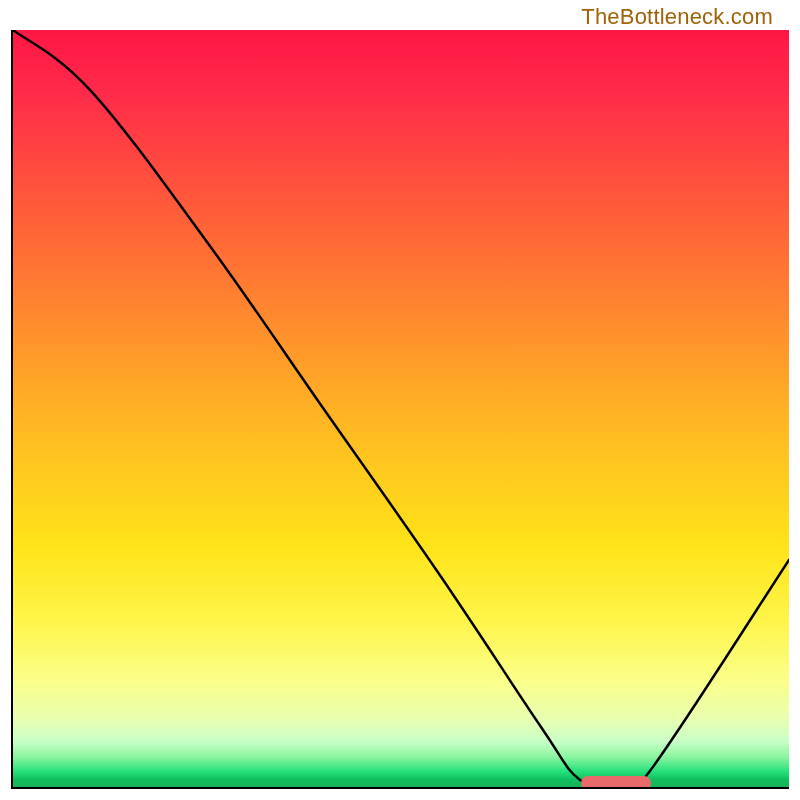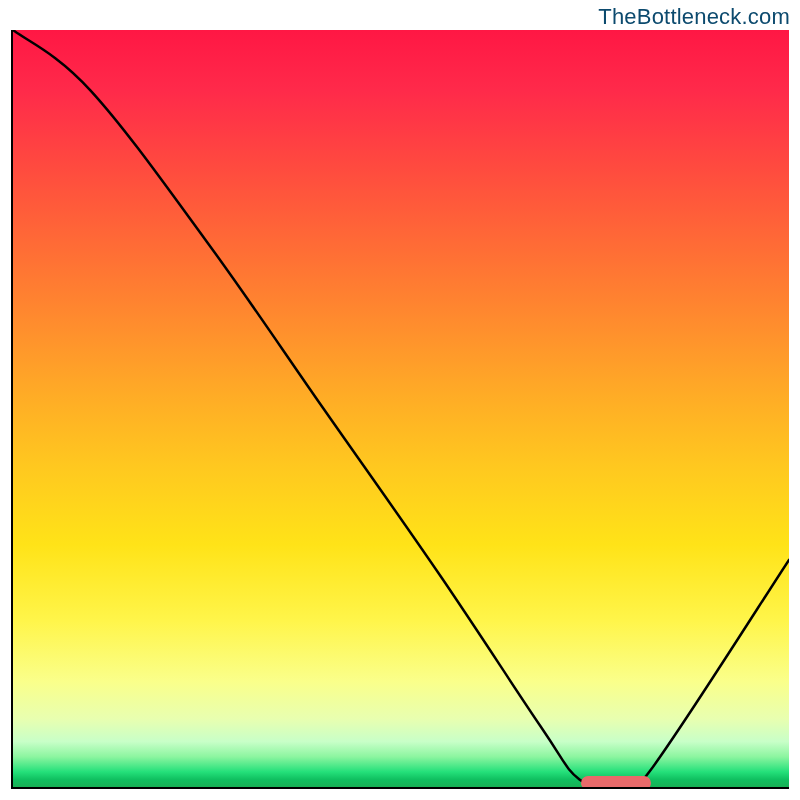--- a/index.html
+++ b/index.html
@@ -46,22 +46,22 @@
       #c8ffc8 94%,
       #8cf5a0 96%,
       #24e07a 98%,
       #10c060 99%,
       #18b055 100%
     );
   }
   .watermark {
     position: absolute;
     top: 4px;
-    right: 10px;
-    color: #0c4a6e;
+    right: 27px;
+    color: #a16207;
     font-size: 22px;
     font-weight: 500;
     letter-spacing: 0.2px;
   }
   svg.curve {
     position: absolute;
     inset: 0;
     width: 100%;
     height: 100%;
   }

